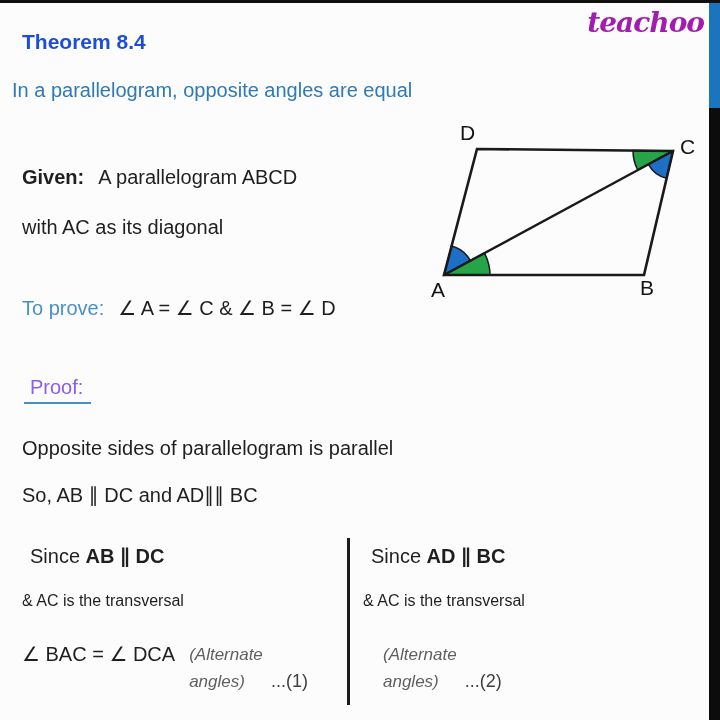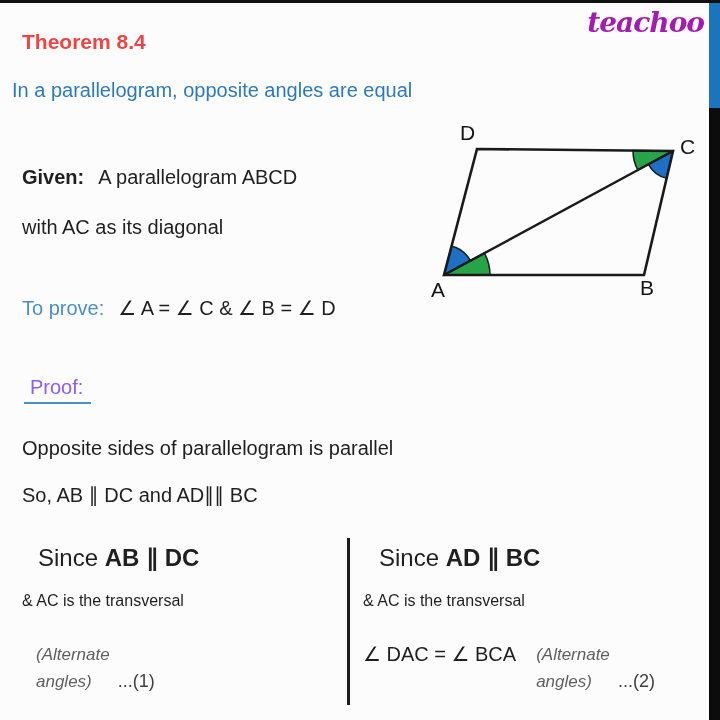--- a/index.html
+++ b/index.html
@@ -11,39 +11,39 @@
   }
   .abs{position:absolute;}
   
   .top-line{left:0;top:0;width:720px;height:3px;background:#101010;}
   .strip-blue{left:709px;top:3px;width:11px;height:105px;background:#1b75bc;}
   .strip-black{left:709px;top:108px;width:11px;height:612px;background:#0c0c0c;}
   
   .brand{right:16px;top:6px;font-family:"DejaVu Serif","Liberation Serif",serif;
     font-style:italic;font-weight:bold;font-size:28px;color:#a21caf;letter-spacing:-1px;}
   
-  .title{left:22px;top:30px;font-size:21px;font-weight:bold;color:#ef4444;}
+  .title{left:22px;top:30px;font-size:21px;font-weight:bold;color:#1d4ed8;}
   .subtitle{left:12px;top:79px;font-size:20px;color:#2d7ab8;}
   .body-line{font-size:20px;}
   .b{font-weight:bold;}
   .blue{color:#4a8fc7;}
   .given1{left:22px;top:166px;}
   .given2{left:22px;top:216px;}
   .toprove{left:22px;top:296px;}
   .gap-after-label{margin-right:14px;}
   .proof-label{left:24px;top:376px;font-size:20px;color:#8b5cf6;
     padding:0 8px 3px 6px;border-bottom:2px solid #4a8fc7;}
   .proof1{left:22px;top:437px;}
   .proof2{left:22px;top:483px;}
   
   .divider{left:347px;top:538px;width:3px;height:167px;background:#1c1c1c;}
   .col{width:320px;}
   .col-left{left:22px;top:544px;}
   .col-right{left:363px;top:544px;}
-  .row-since{position:absolute;left:16px;top:0;font-size:24px;}
+  .row-since{position:absolute;left:8px;top:0;font-size:20px;}
   .row-trans{position:absolute;left:0;top:48px;font-size:16px;}
   .row-eq{position:absolute;left:0;top:98px;font-size:20px;display:flex;align-items:flex-start;}
   .note{font-size:17px;font-style:italic;color:#5f5f5f;line-height:1.55;margin-left:14px;margin-top:0;}
   .note .ref{font-style:normal;color:#3f3f3f;margin-left:26px;font-size:18px;}
   .col-right .note{margin-left:20px;}
   
   .diagram{left:415px;top:110px;width:300px;height:195px;}
   svg text{font-family:"Liberation Sans","DejaVu Sans",sans-serif;font-size:21px;fill:#141414;}
 </style>
 </head>
@@ -72,34 +72,34 @@
 <div class="abs proof2 body-line">So, AB ∥ DC and AD∥∥ BC</div>
 
 <div class="abs divider"></div>
 
 <div class="abs col col-left">
   <div class="row-since">
     <span>Since </span><span class="b">AB ∥ DC</span>
   </div>
   <div class="row-trans">&amp; AC is the transversal</div>
   <div class="row-eq">
+    <span>∠ BAC = ∠ DCA</span>
     <span class="note">
       <span>(Alternate</span><br>
       <span>angles)</span><span class="ref">...(1)</span>
     </span>
   </div>
 </div>
 
 <div class="abs col col-right">
   <div class="row-since">
     <span>Since </span><span class="b">AD ∥ BC</span>
   </div>
   <div class="row-trans">&amp; AC is the transversal</div>
   <div class="row-eq">
-    <span>∠ DAC = ∠ BCA</span>
     <span class="note">
       <span>(Alternate</span><br>
       <span>angles)</span><span class="ref">...(2)</span>
     </span>
   </div>
 </div>
 
 <svg class="abs diagram" width="300" height="195" viewBox="0 0 300 195">
 
   <path d="M29,165 L36.6,136 A30,30 0 0 1 55.4,150.7 Z" fill="#1e6fc5" stroke="#1a1a1a" stroke-width="1.5"></path>

